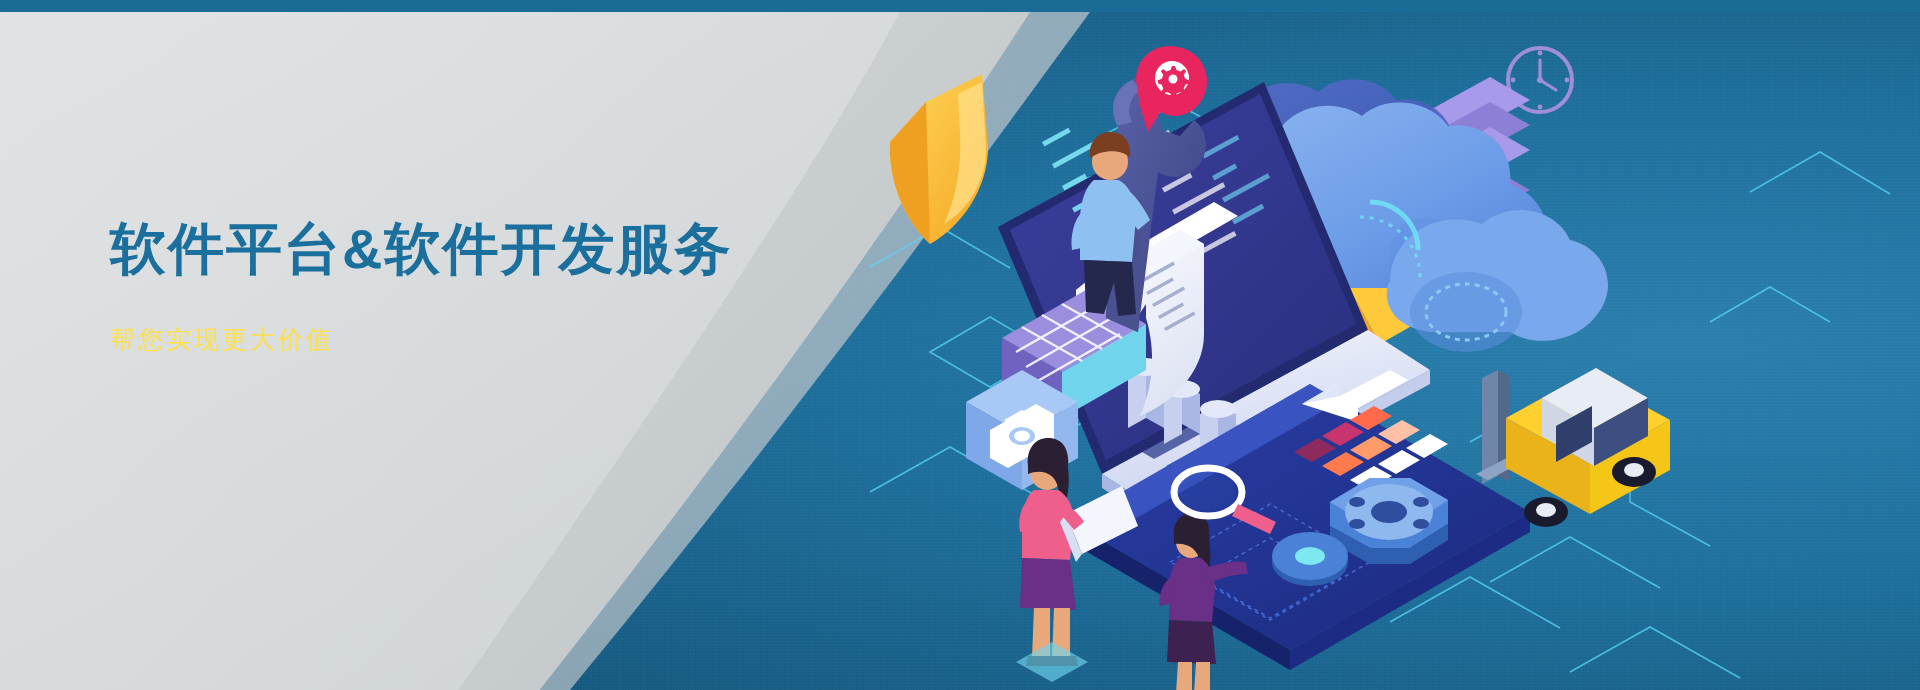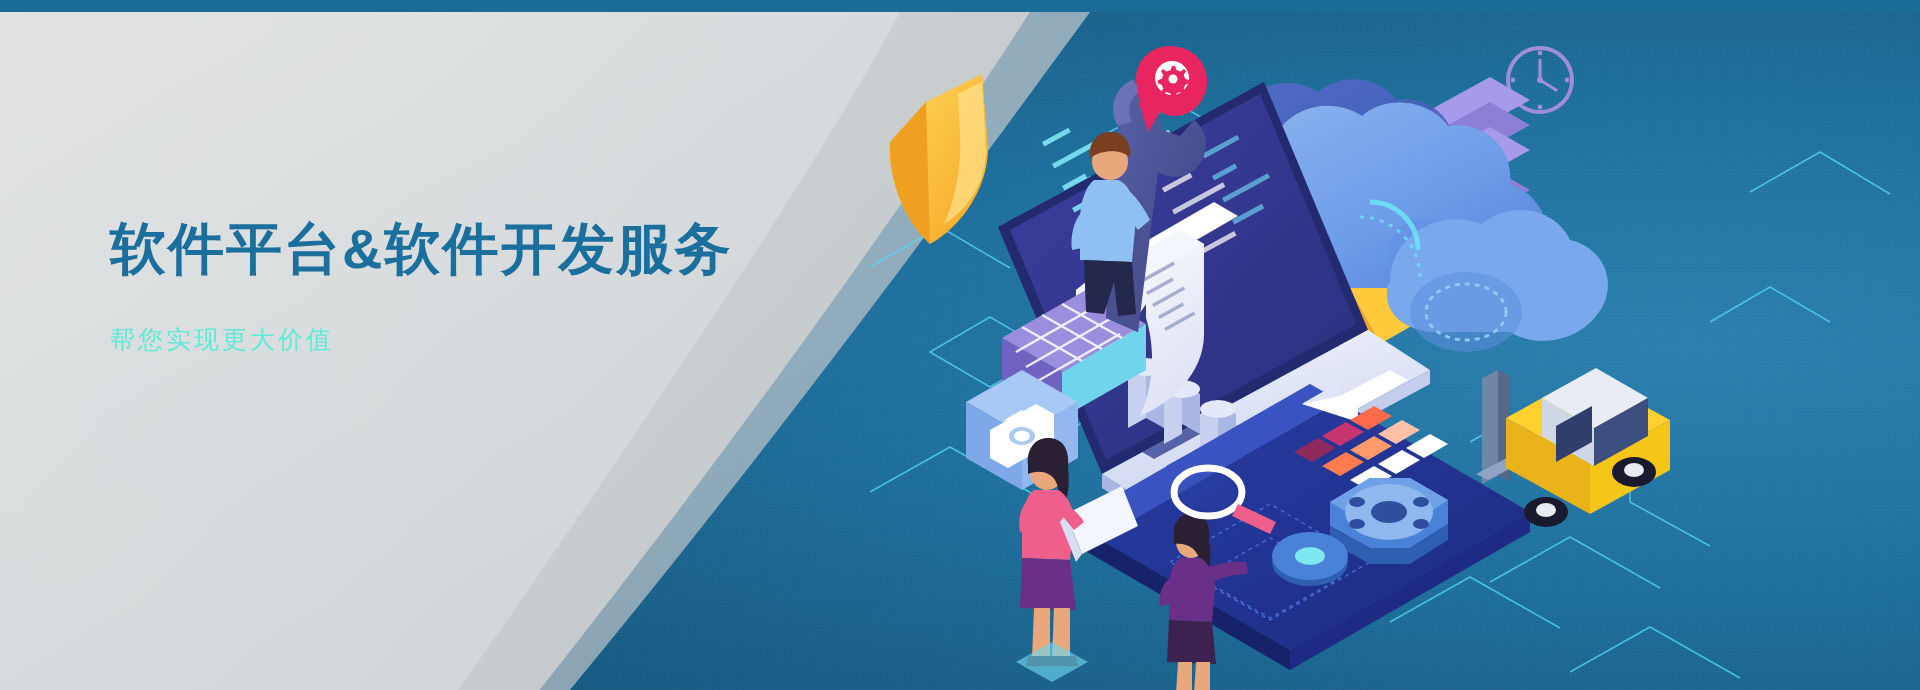--- a/index.html
+++ b/index.html
@@ -51,21 +51,21 @@
     letter-spacing:2px;
     color:#1a6f9d;
     line-height:1.15;
     white-space:nowrap;
   }
   .subhead{
     margin-top:42px;
     font-size:25px;
     font-weight:400;
     letter-spacing:3px;
-    color:#5eead4;
+    color:#fde047;
     line-height:1.3;
   }
 
   
   .illus{
     position:absolute;
     left:870px; top:10px;
     width:1060px; height:680px;
     z-index:30;
   }

